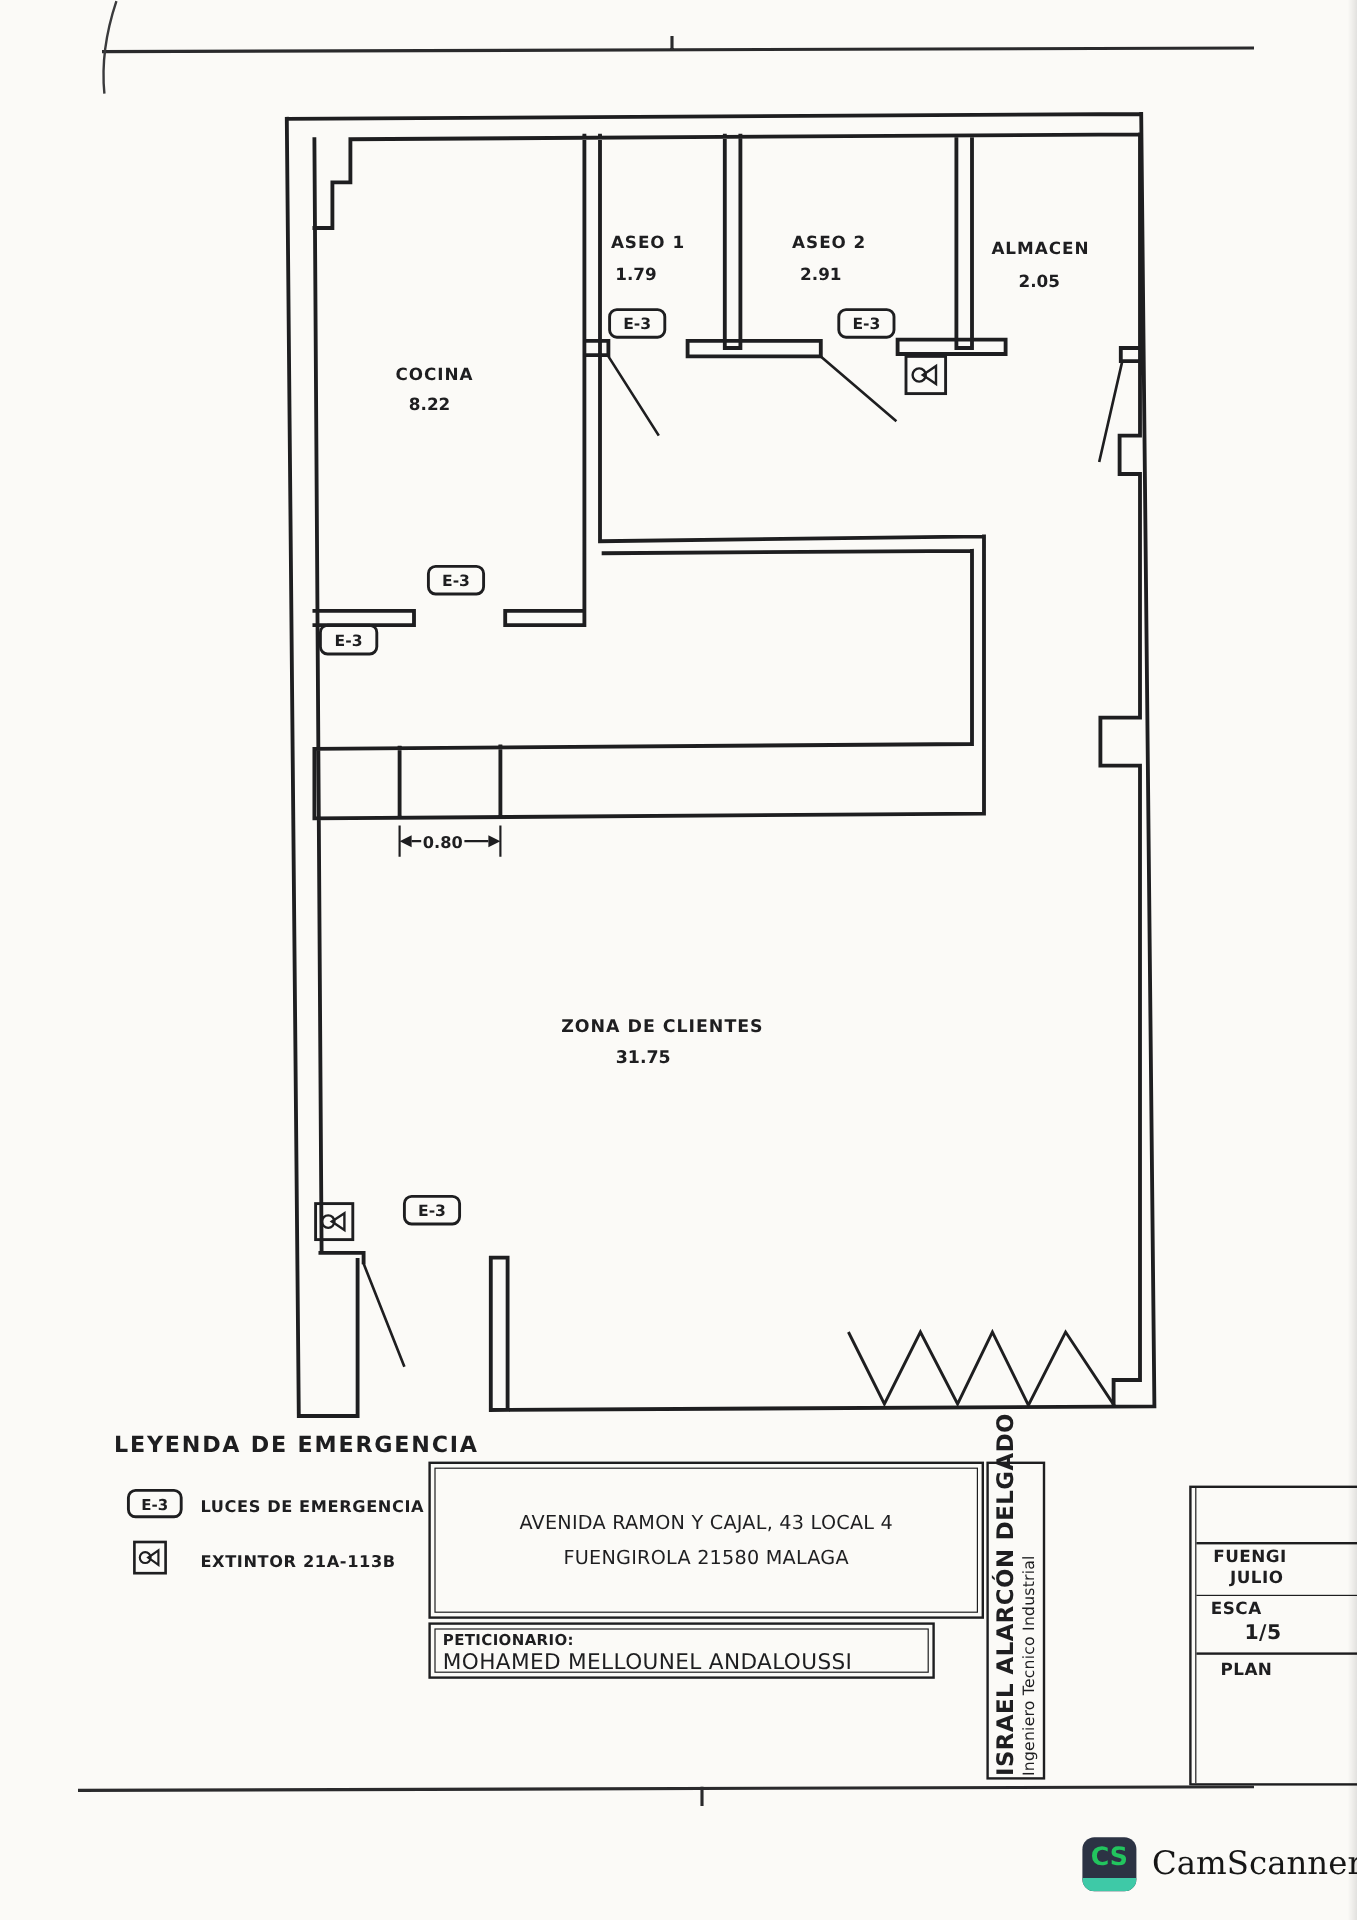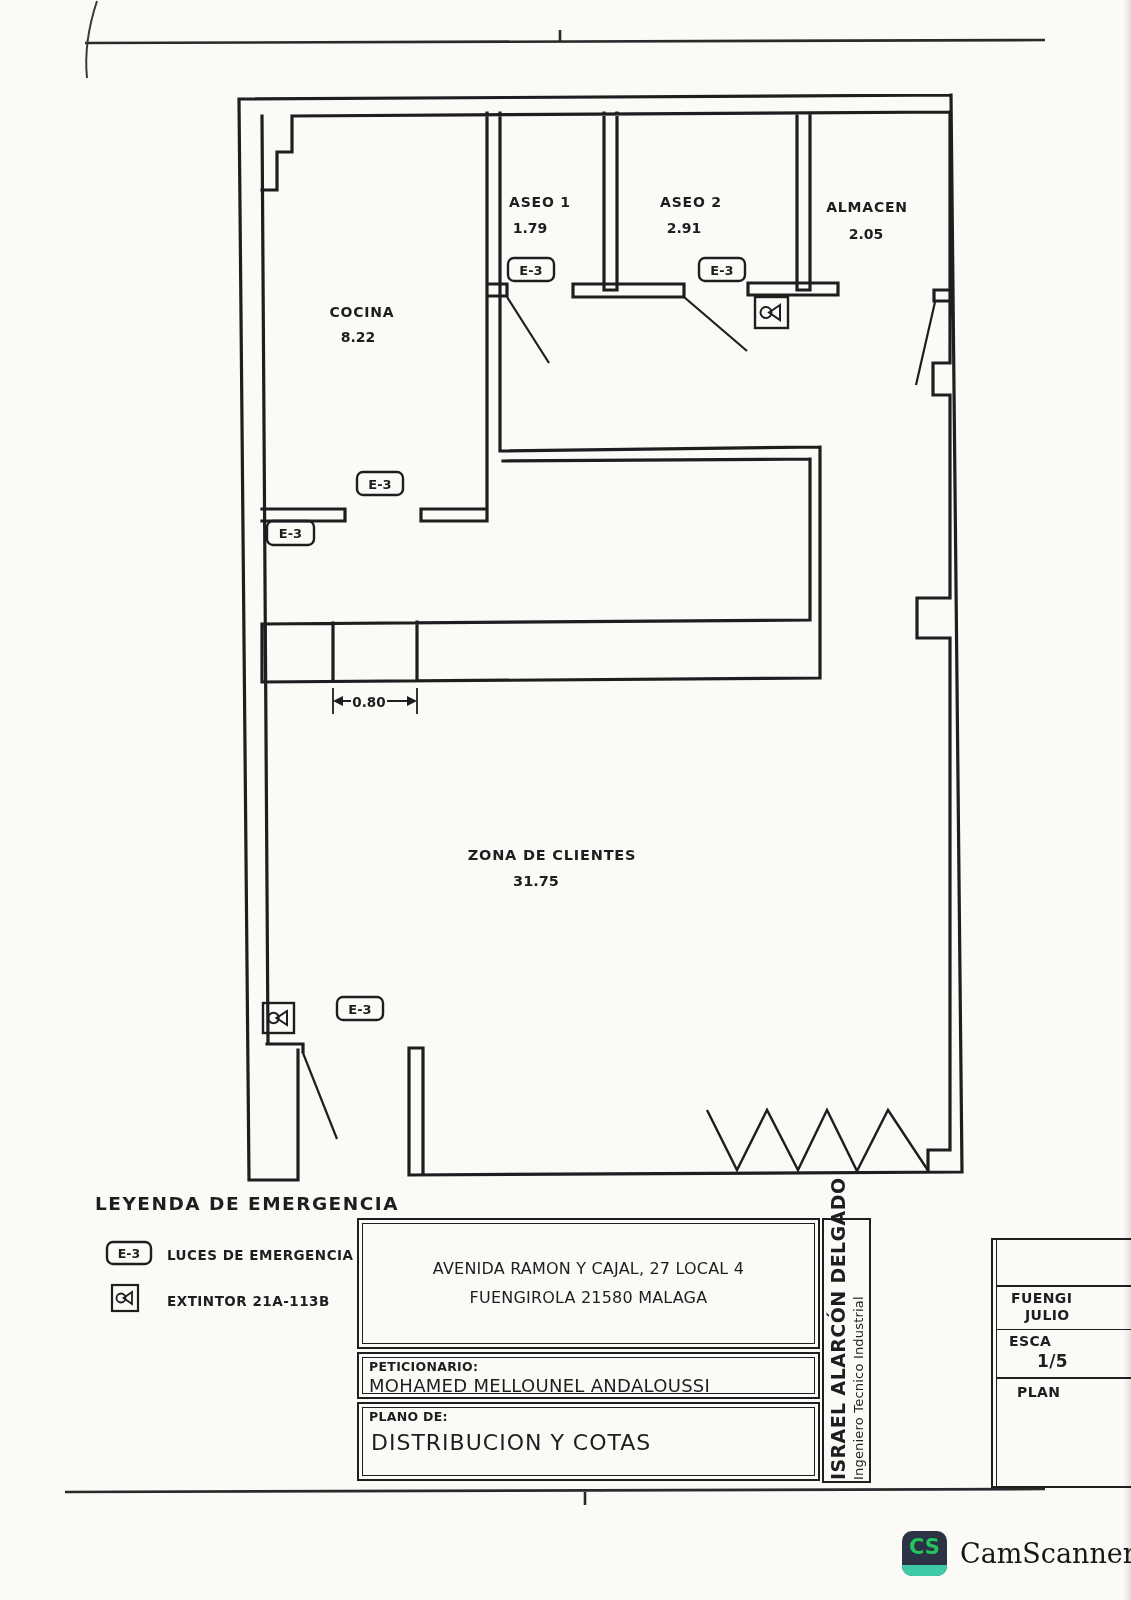--- a/index.html
+++ b/index.html
@@ -17,21 +17,21 @@
   .overlay{position:absolute;z-index:2;box-sizing:border-box;background:var(--paper);}
   .dblbox{border:2.2px solid var(--ink);}
   .inner-line{position:absolute;inset:3px;border:1.3px solid var(--ink);pointer-events:none;}
   
   #titleblock-main{left:357px;top:1218px;width:463px;height:131px;}
   #titleblock-main .lines{
     position:absolute;inset:6px 8px;display:flex;flex-direction:column;
     justify-content:center;text-align:center;font-size:16px;line-height:28.5px;
     letter-spacing:.2px;white-space:nowrap;
   }
-  #peticionario-box{left:357px;top:1352px;width:463px;height:47px;}
+  #peticionario-box{left:357px;top:1352px;width:422px;height:47px;}
   #plano-box{left:357px;top:1402px;width:463px;height:79px;}
   .fieldlabel{font-size:12.5px;font-weight:700;padding:5px 0 0 10px;letter-spacing:.3px;}
   #peticionario-box .fieldvalue{font-size:18px;padding:1px 16px 0 10px;letter-spacing:.3px;}
   #plano-box .fieldvalue{font-size:22px;padding:6px 0 0 12px;letter-spacing:1px;}
   
   #engineer-strip{left:822px;top:1218px;width:49px;height:265px;}
   .vtext{
     position:absolute;z-index:3;transform-origin:0 0;transform:rotate(-90deg);
     white-space:nowrap;color:var(--ink);
   }
@@ -174,36 +174,31 @@
       <text x="167" y="1306" font-size="13.5" font-weight="700" letter-spacing="0.5" font-family="DejaVu Sans, sans-serif" fill="#1e1e20">EXTINTOR 21A-113B</text>
     </g>
 
     <path d="M1041,1432 L1052,1420 L1060,1426 L1049,1438 Z" fill="#1e1e20"></path>
     <rect x="1096" y="1290" width="16" height="13" fill="#1e1e20" opacity="0.8"></rect>
   </svg>
 
   <div id="titleblock-main" class="overlay dblbox">
     <div class="inner-line"></div>
     <div class="lines">
-      <div>AVENIDA RAMON Y CAJAL, 27 LOCAL 4</div>
+      <div>AVENIDA RAMON Y CAJAL, 43 LOCAL 4</div>
       <div>FUENGIROLA 21580 MALAGA</div>
     </div>
   </div>
 
   <div id="peticionario-box" class="overlay dblbox">
     <div class="inner-line"></div>
     <div class="fieldlabel">PETICIONARIO:</div>
     <div class="fieldvalue">MOHAMED MELLOUNEL ANDALOUSSI</div>
   </div>
 
-  <div id="plano-box" class="overlay dblbox">
-    <div class="inner-line"></div>
-    <div class="fieldlabel">PLANO DE:</div>
-    <div class="fieldvalue">DISTRIBUCION Y COTAS</div>
-  </div>
 
   <div id="engineer-strip" class="overlay dblbox"></div>
   <div id="engineer-name" class="vtext">ISRAEL ALARCÓN DELGADO</div>
   <div id="engineer-title" class="vtext">Ingeniero Tecnico Industrial</div>
 
   <div id="info-panel" class="overlay">
     <div class="inner-v">
       <div class="ip-sec ip-s1"></div>
       <div class="ip-sec ip-s2">
         <div class="ip-line pl14">FUENGI</div>

